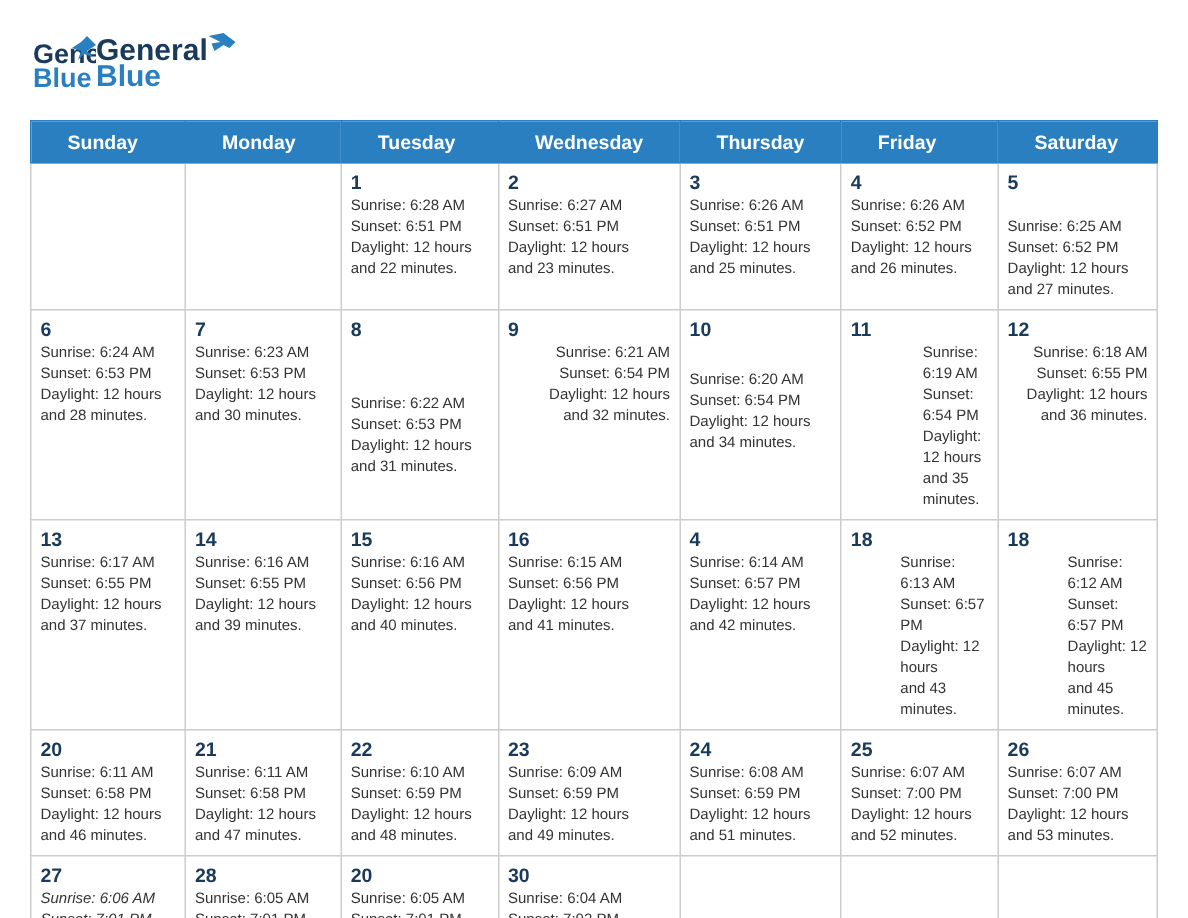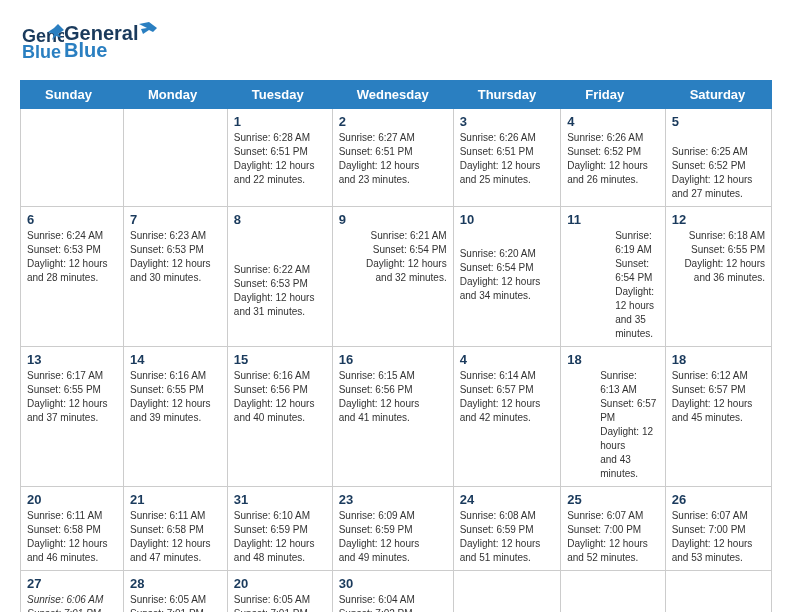--- a/index.html
+++ b/index.html
@@ -241,21 +241,21 @@
         </td>
         <td>
           <span class="day-num">18</span>
           <div class="day-info" style="white-space: pre-line; margin-left: 33px;">Sunrise: 6:13 AM
 Sunset: 6:57 PM
 Daylight: 12 hours
 and 43 minutes.</div>
         </td>
         <td>
           <span class="day-num">18</span>
-          <div class="day-info" style="white-space: pre-line;">Sunrise: 6:12 AM
+          <div class="day-info" style="white-space: pre-line; margin-left: 40px;">Sunrise: 6:12 AM
 Sunset: 6:57 PM
 Daylight: 12 hours
 and 45 minutes.</div>
         </td>
       </tr>
       <tr>
         <td>
           <span class="day-num">20</span>
           <div class="day-info" style="white-space: pre-line;">Sunrise: 6:11 AM
 Sunset: 6:58 PM
@@ -263,21 +263,21 @@
 and 46 minutes.</div>
         </td>
         <td>
           <span class="day-num">21</span>
           <div class="day-info" style="white-space: pre-line;">Sunrise: 6:11 AM
 Sunset: 6:58 PM
 Daylight: 12 hours
 and 47 minutes.</div>
         </td>
         <td>
-          <span class="day-num">31</span>
+          <span class="day-num">22</span>
           <div class="day-info" style="white-space: pre-line;">Sunrise: 6:10 AM
 Sunset: 6:59 PM
 Daylight: 12 hours
 and 48 minutes.</div>
         </td>
         <td>
           <span class="day-num">23</span>
           <div class="day-info" style="white-space: pre-line;">Sunrise: 6:09 AM
 Sunset: 6:59 PM
 Daylight: 12 hours

